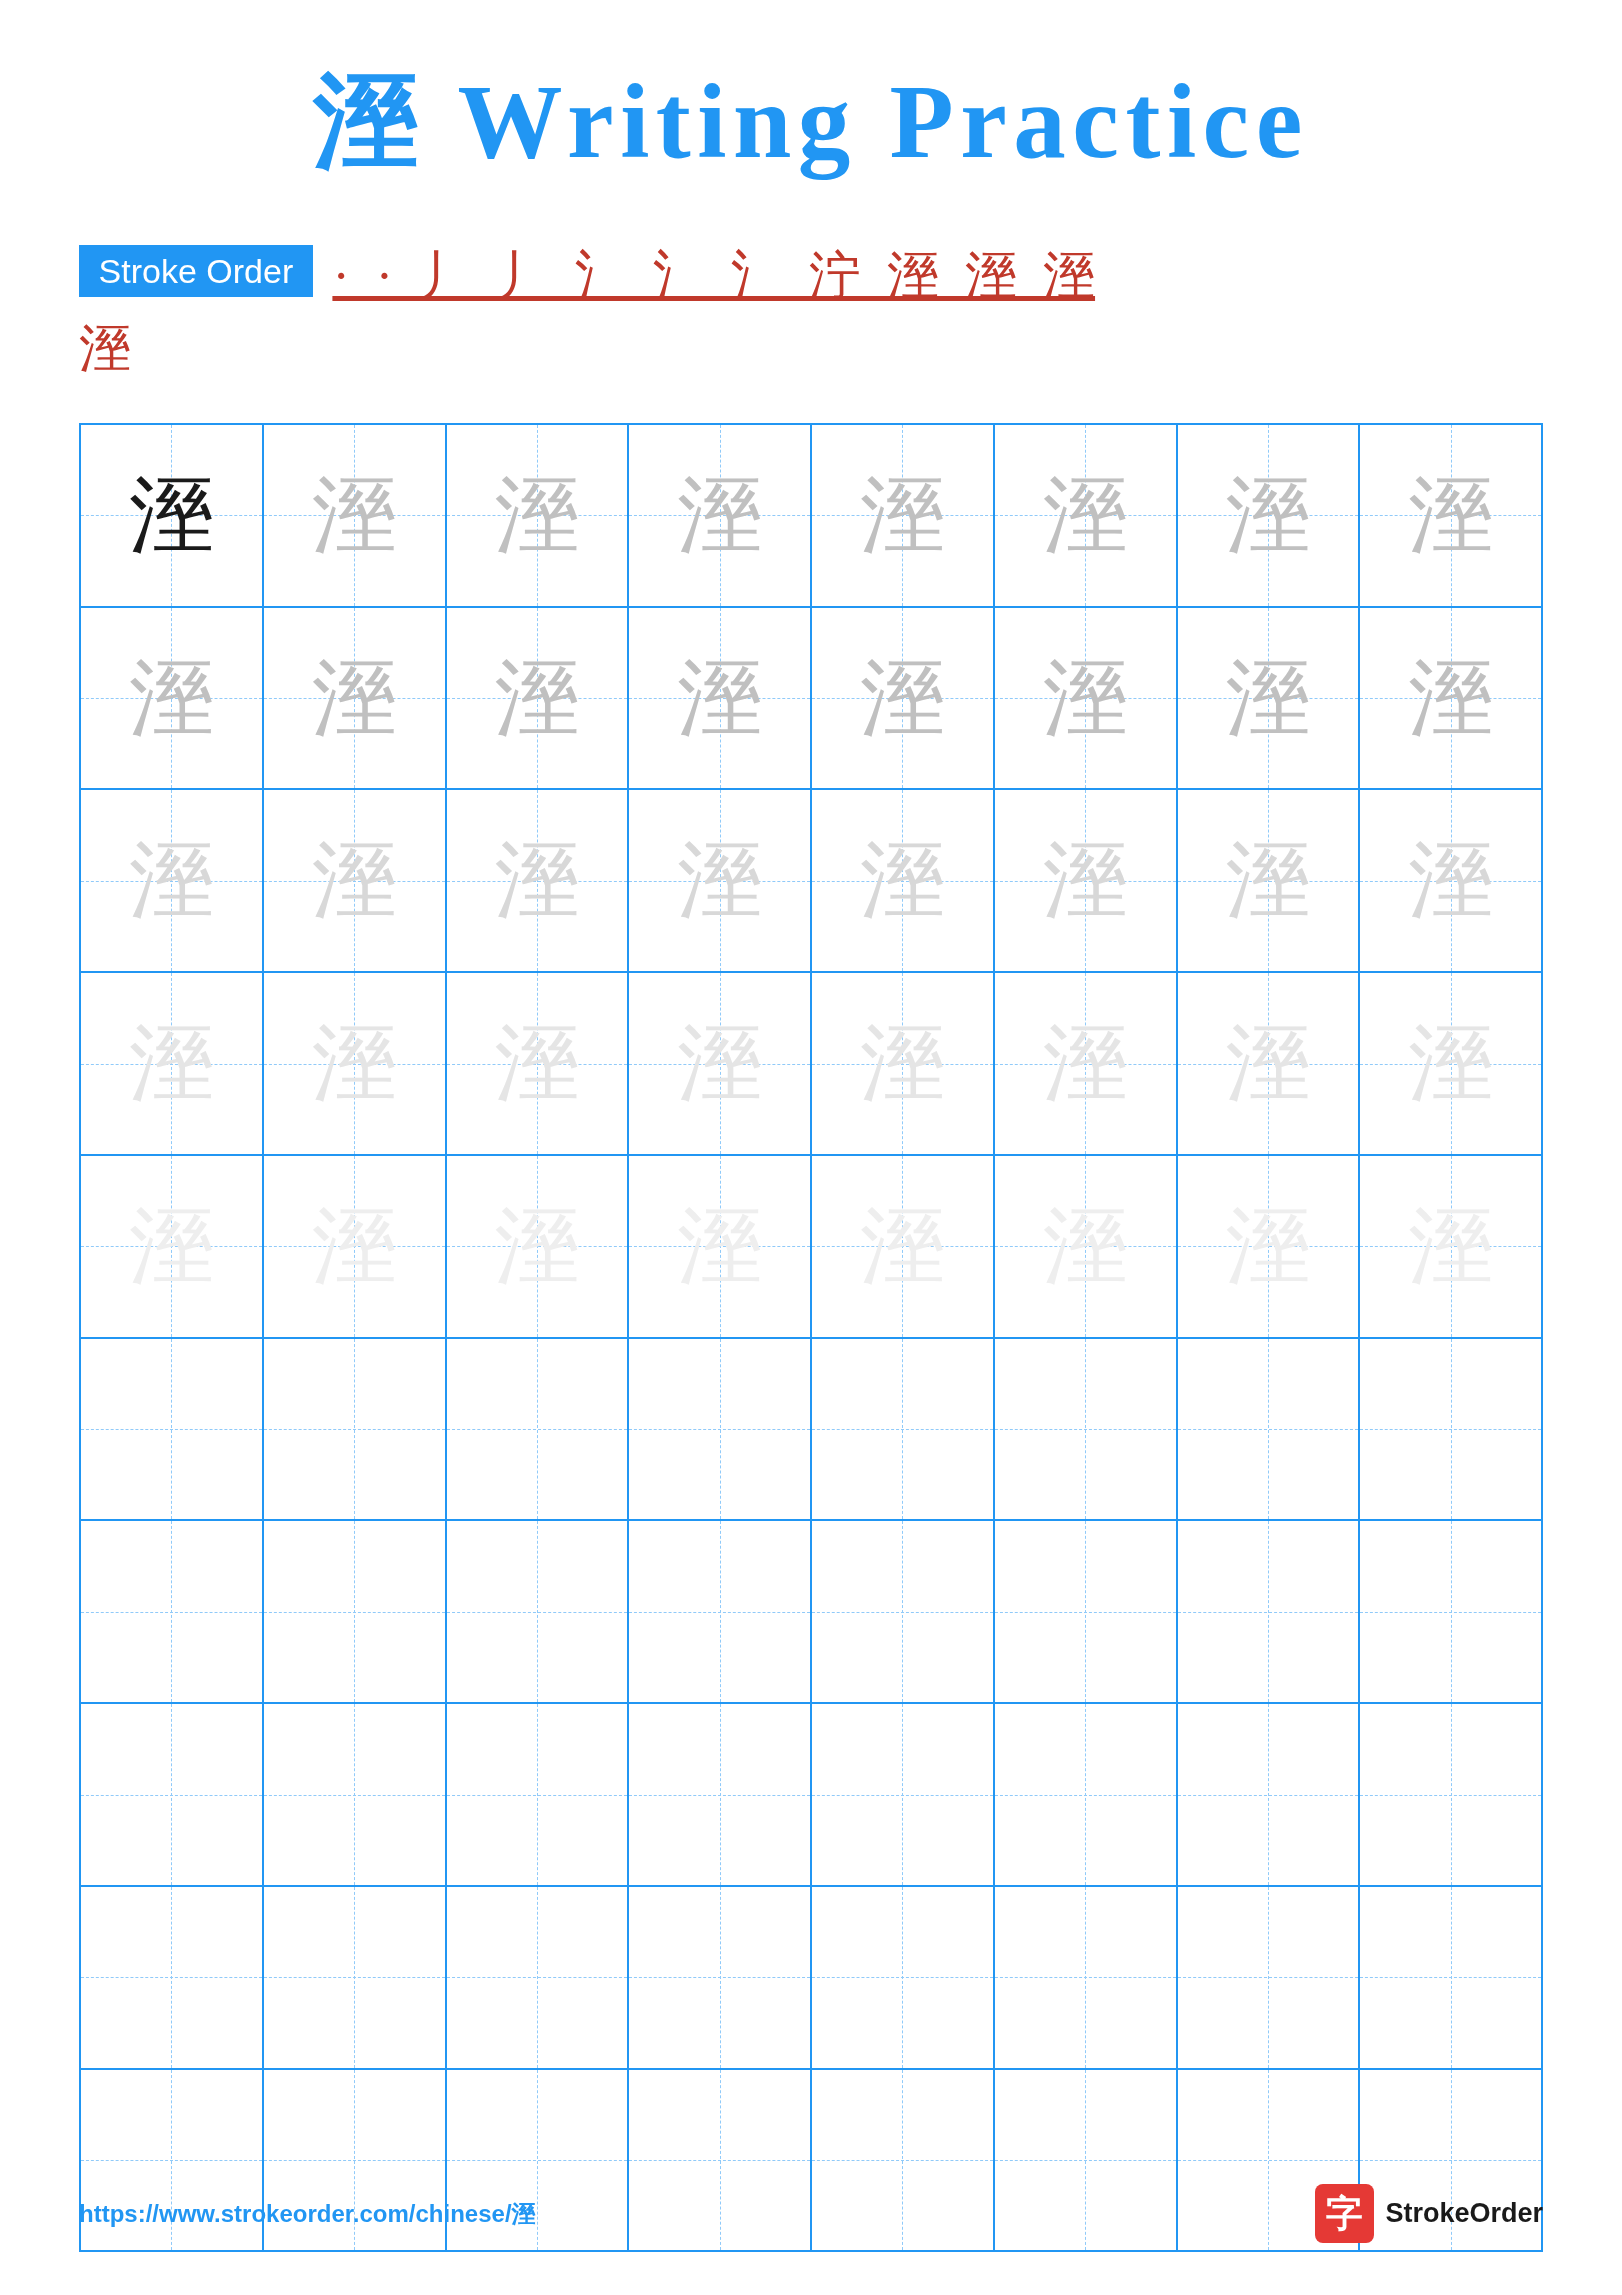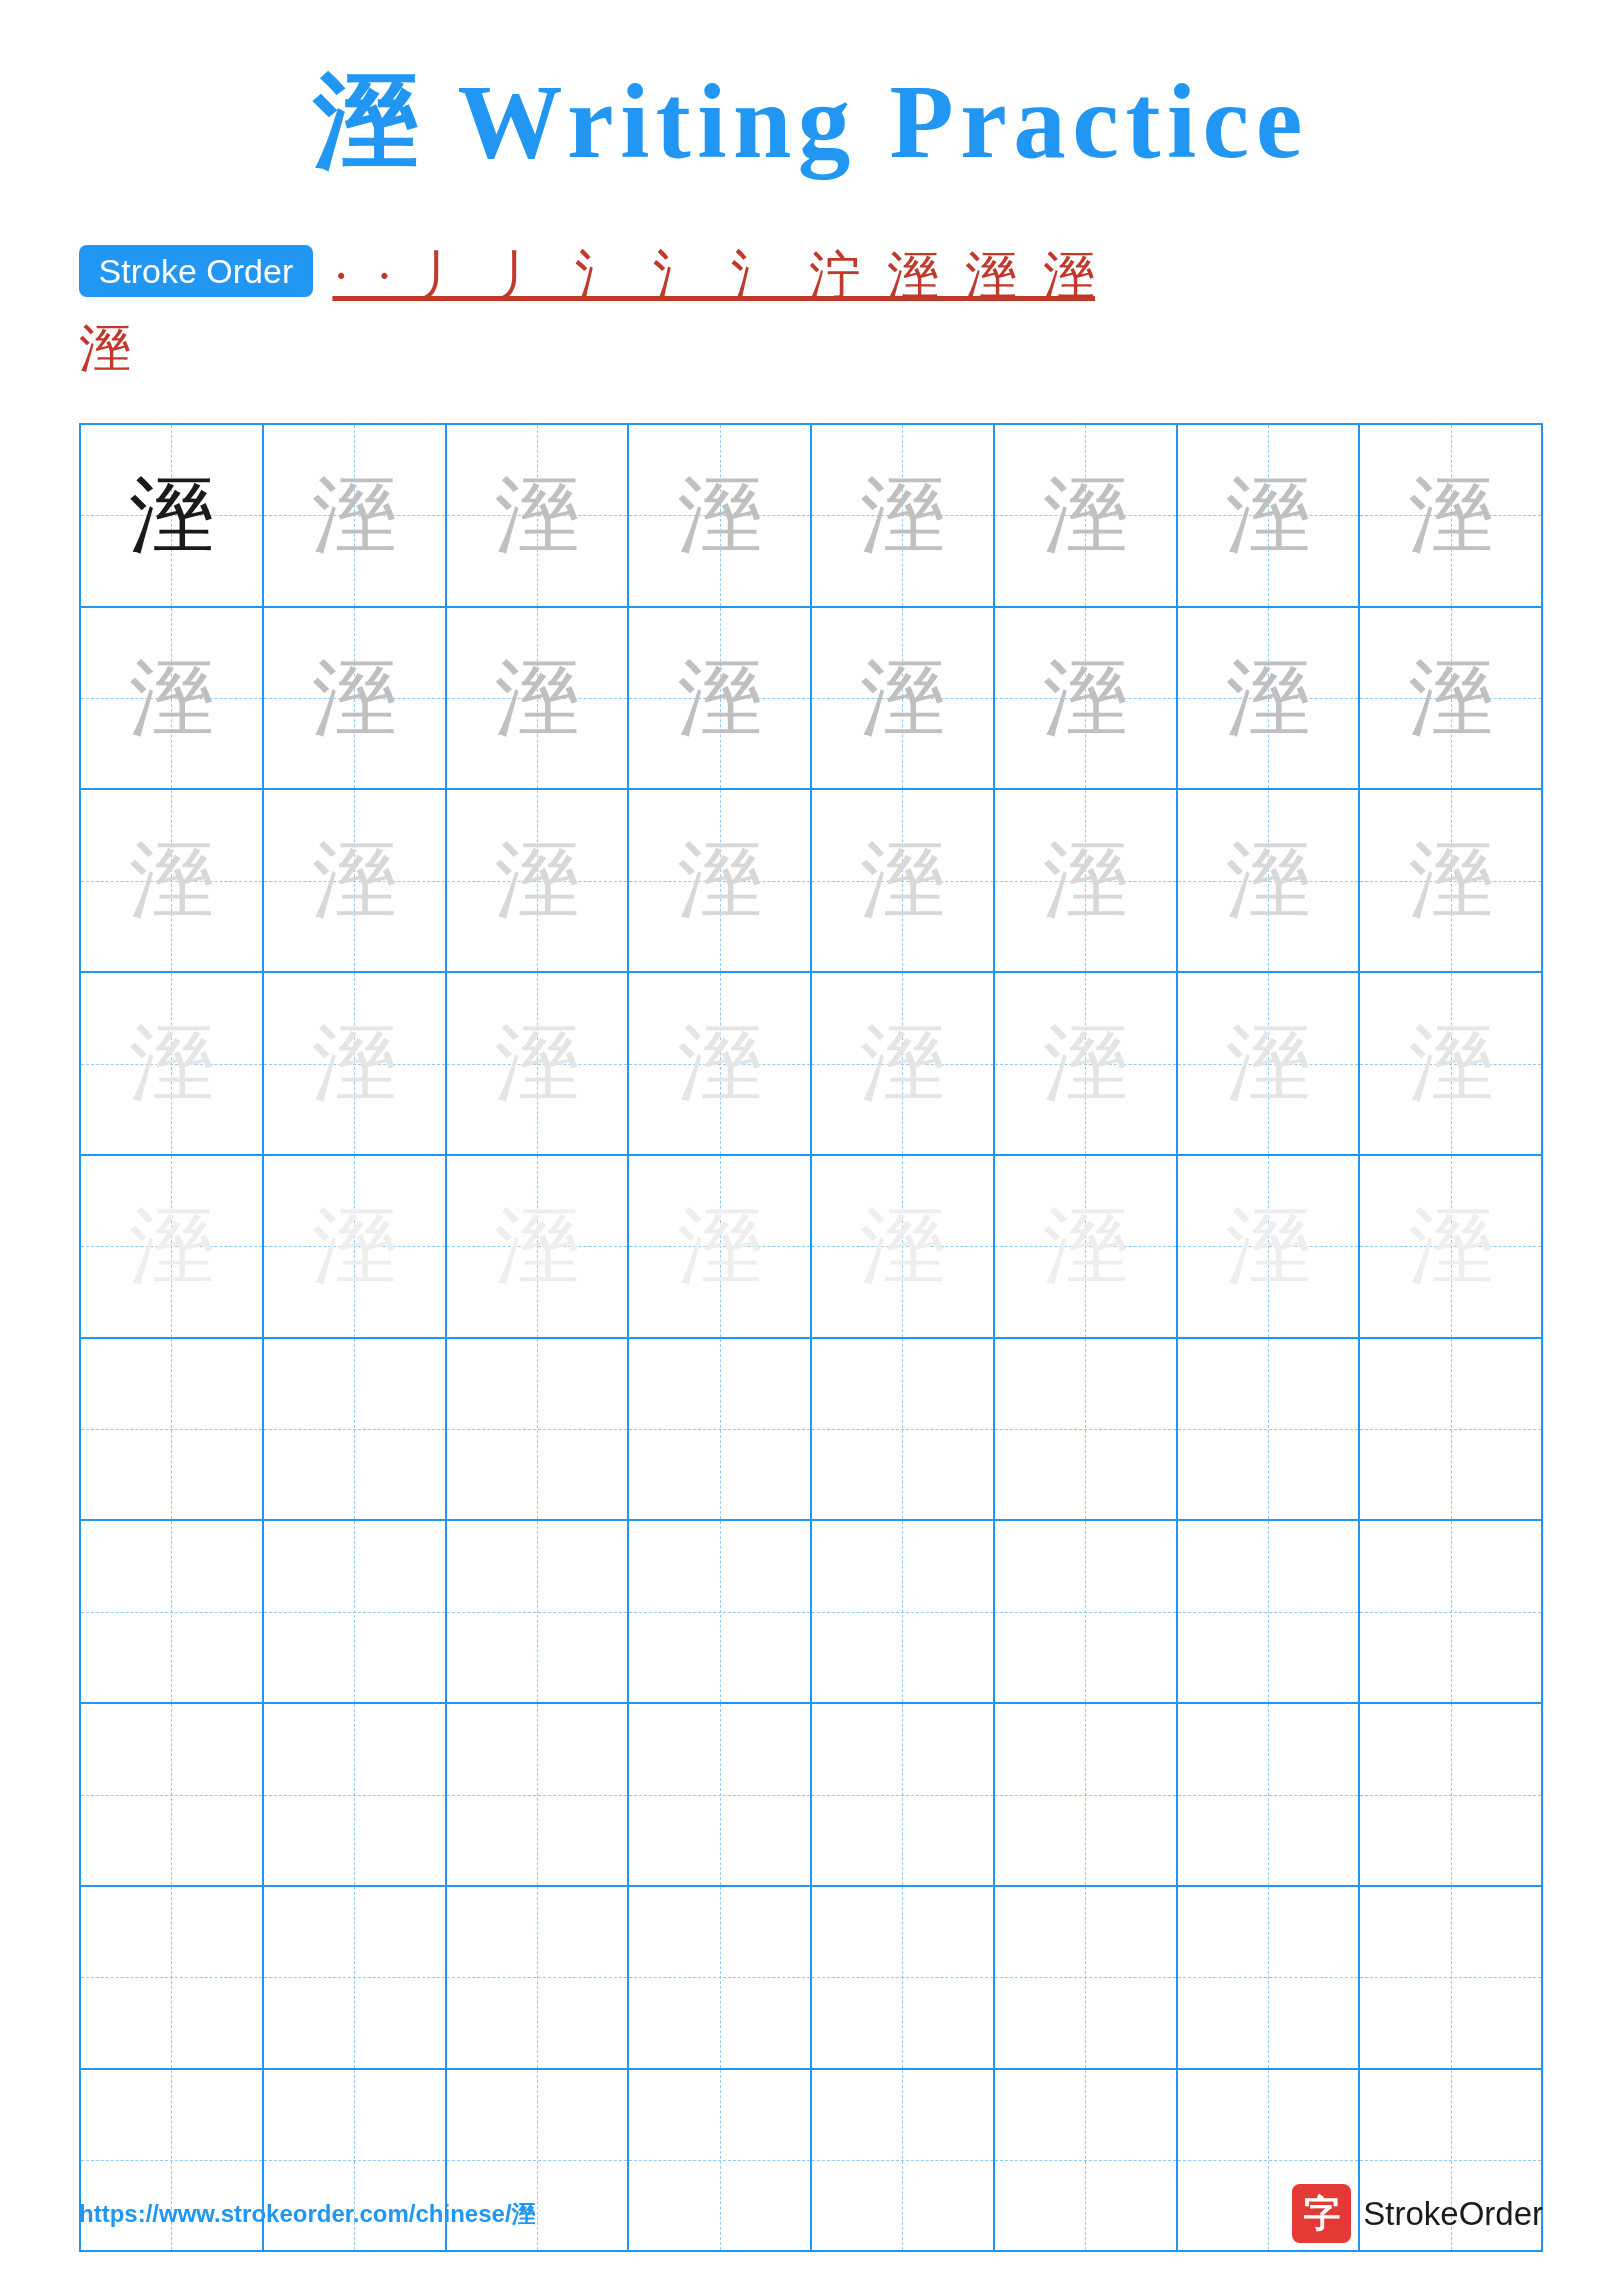--- a/index.html
+++ b/index.html
@@ -38,21 +38,21 @@
       flex-wrap: wrap;
       margin-bottom: 39px;
       gap: 0;
     }
 
     .stroke-order-badge {
       background: #2196F3;
       color: #fff;
       font-size: 34px;
       padding: 6.5px 19.6px;
-      border-radius: 8px;
+      border-radius: 0;
       margin-right: 19.6px;
       font-family: Arial, sans-serif;
       white-space: nowrap;
       flex-shrink: 0;
     }
 
     .stroke-sequence {
       font-size: 52px;
       color: #c0392b;
       line-height: 1.2;
@@ -178,22 +178,22 @@
       border-radius: 7.9px;
       display: flex;
       align-items: center;
       justify-content: center;
       color: #fff;
       font-size: 37px;
       font-weight: bold;
     }
 
     .footer-logo-text {
-      font-size: 33px;
-      font-weight: normal;
+      font-size: 27px;
+      font-weight: bold;
       color: #1a1a1a;
       font-family: Arial, sans-serif;
     }
   </style>
 </head>
 <body>
 
 <div class="page">
 
   <h1 class="title">

